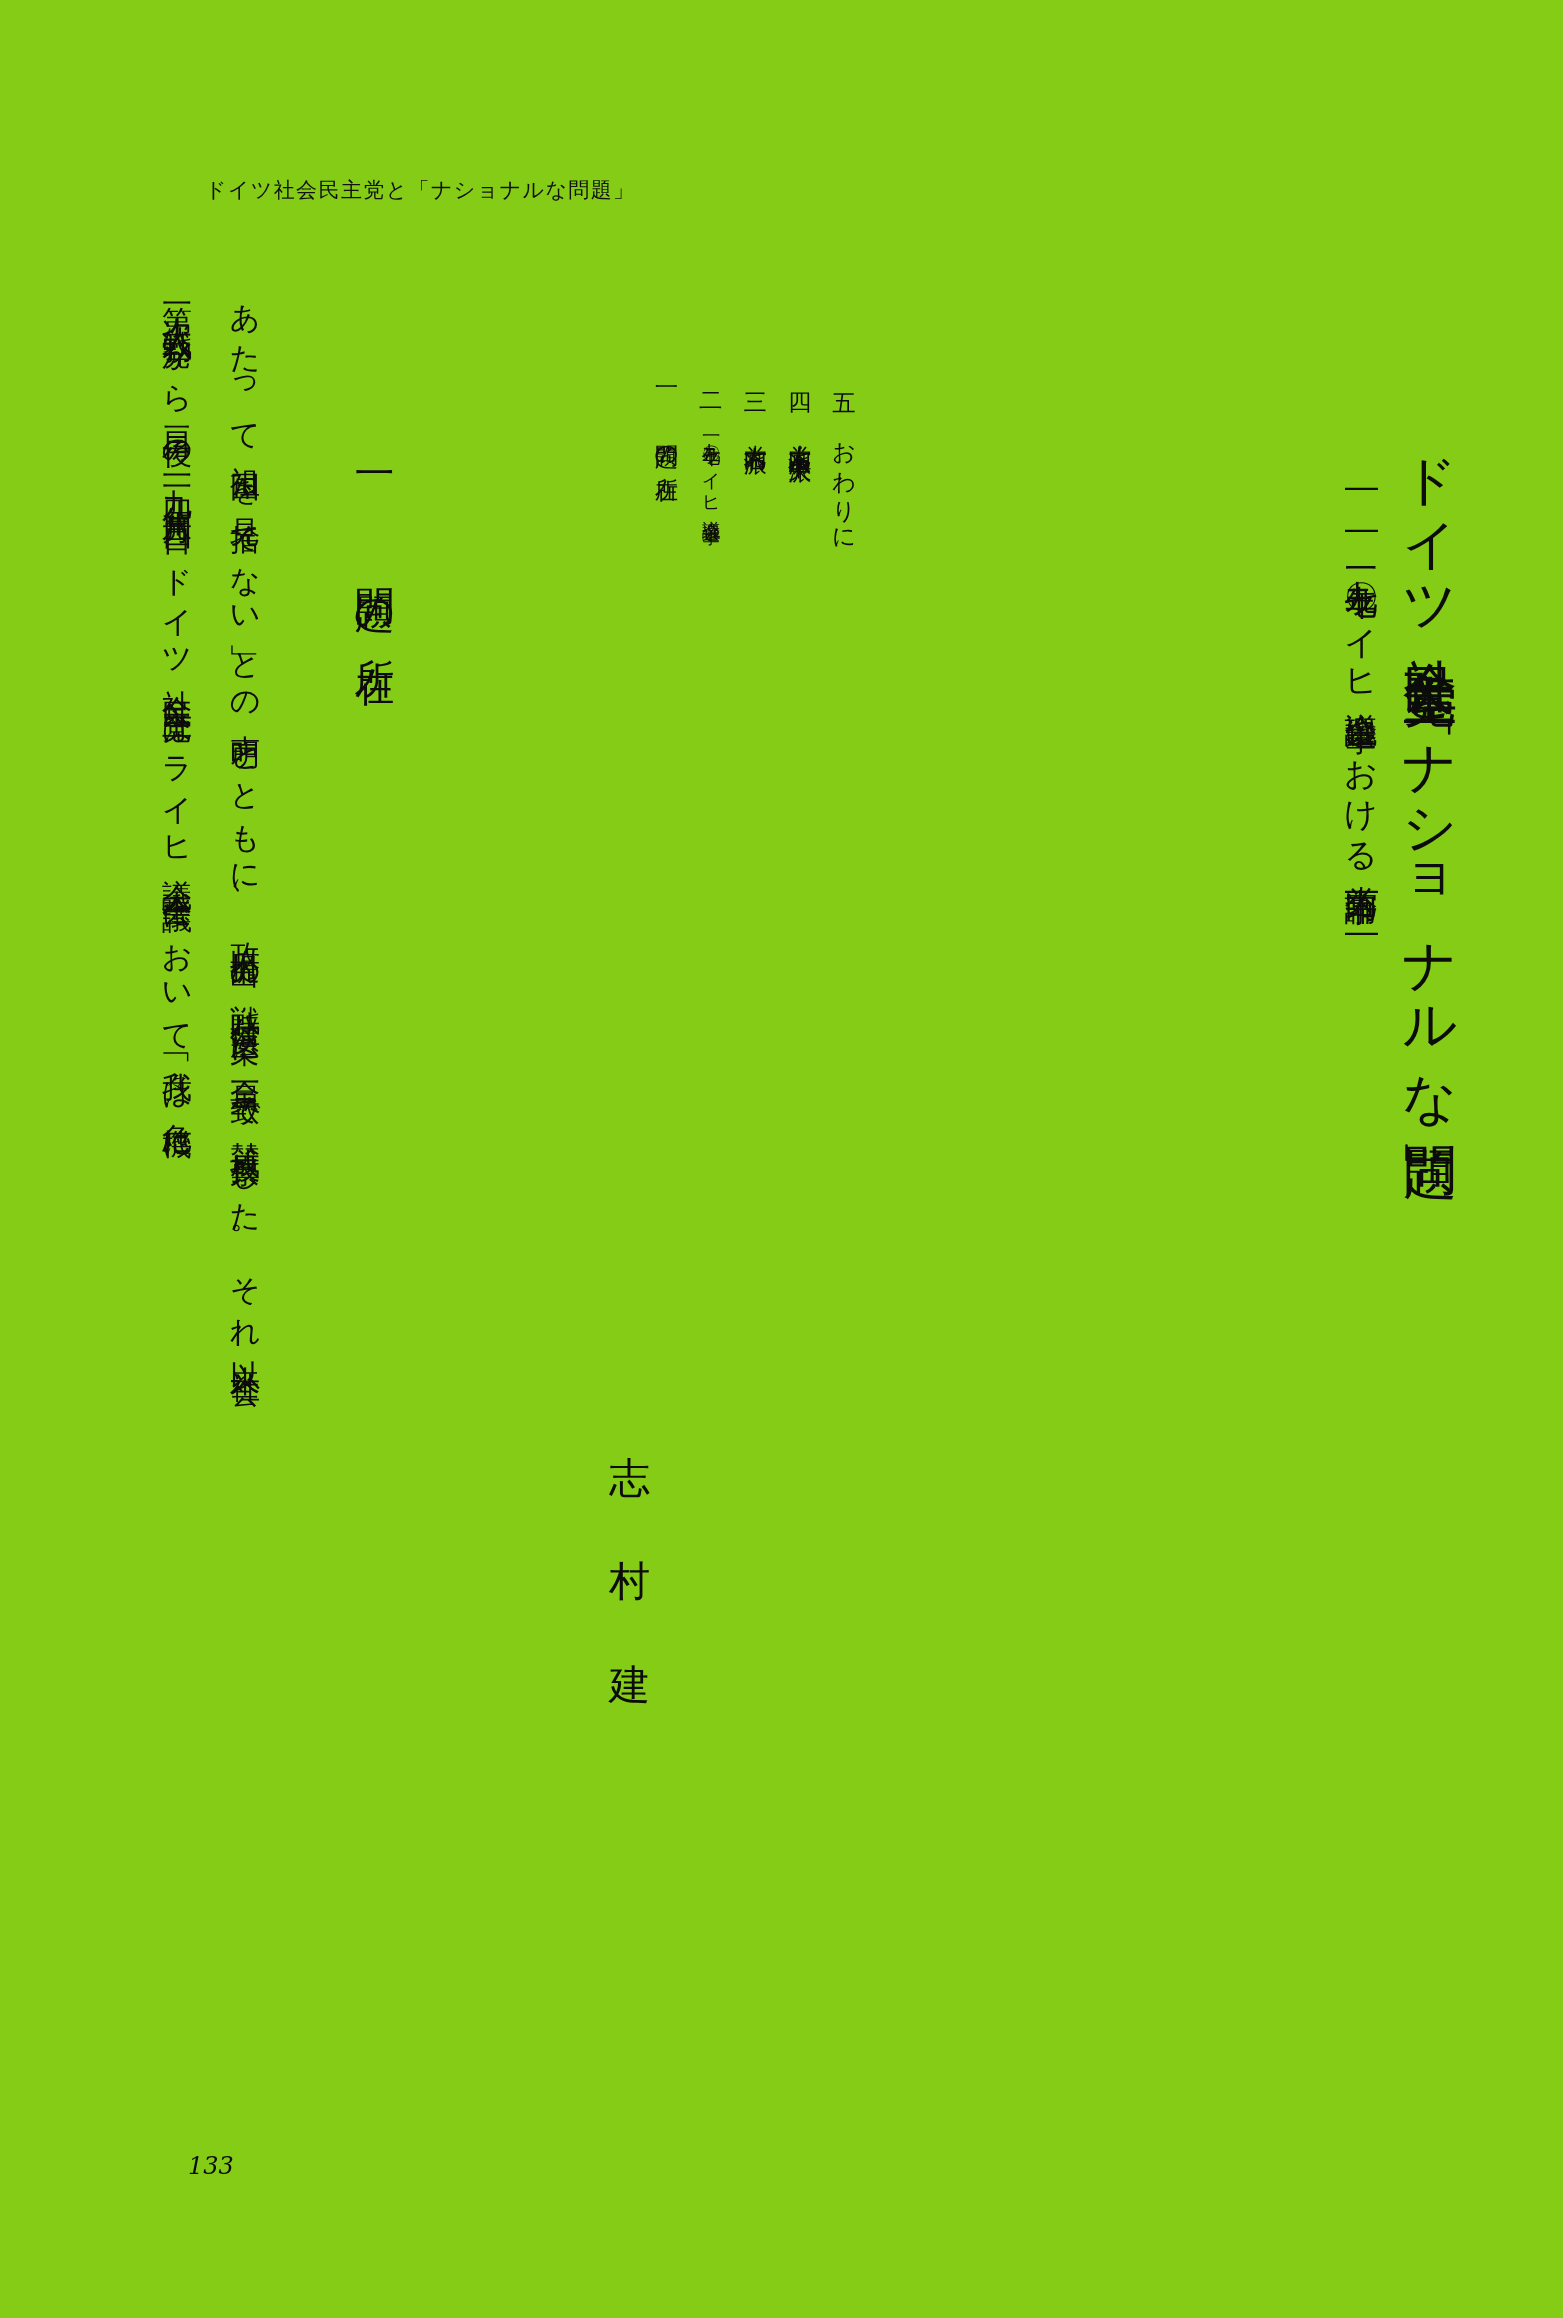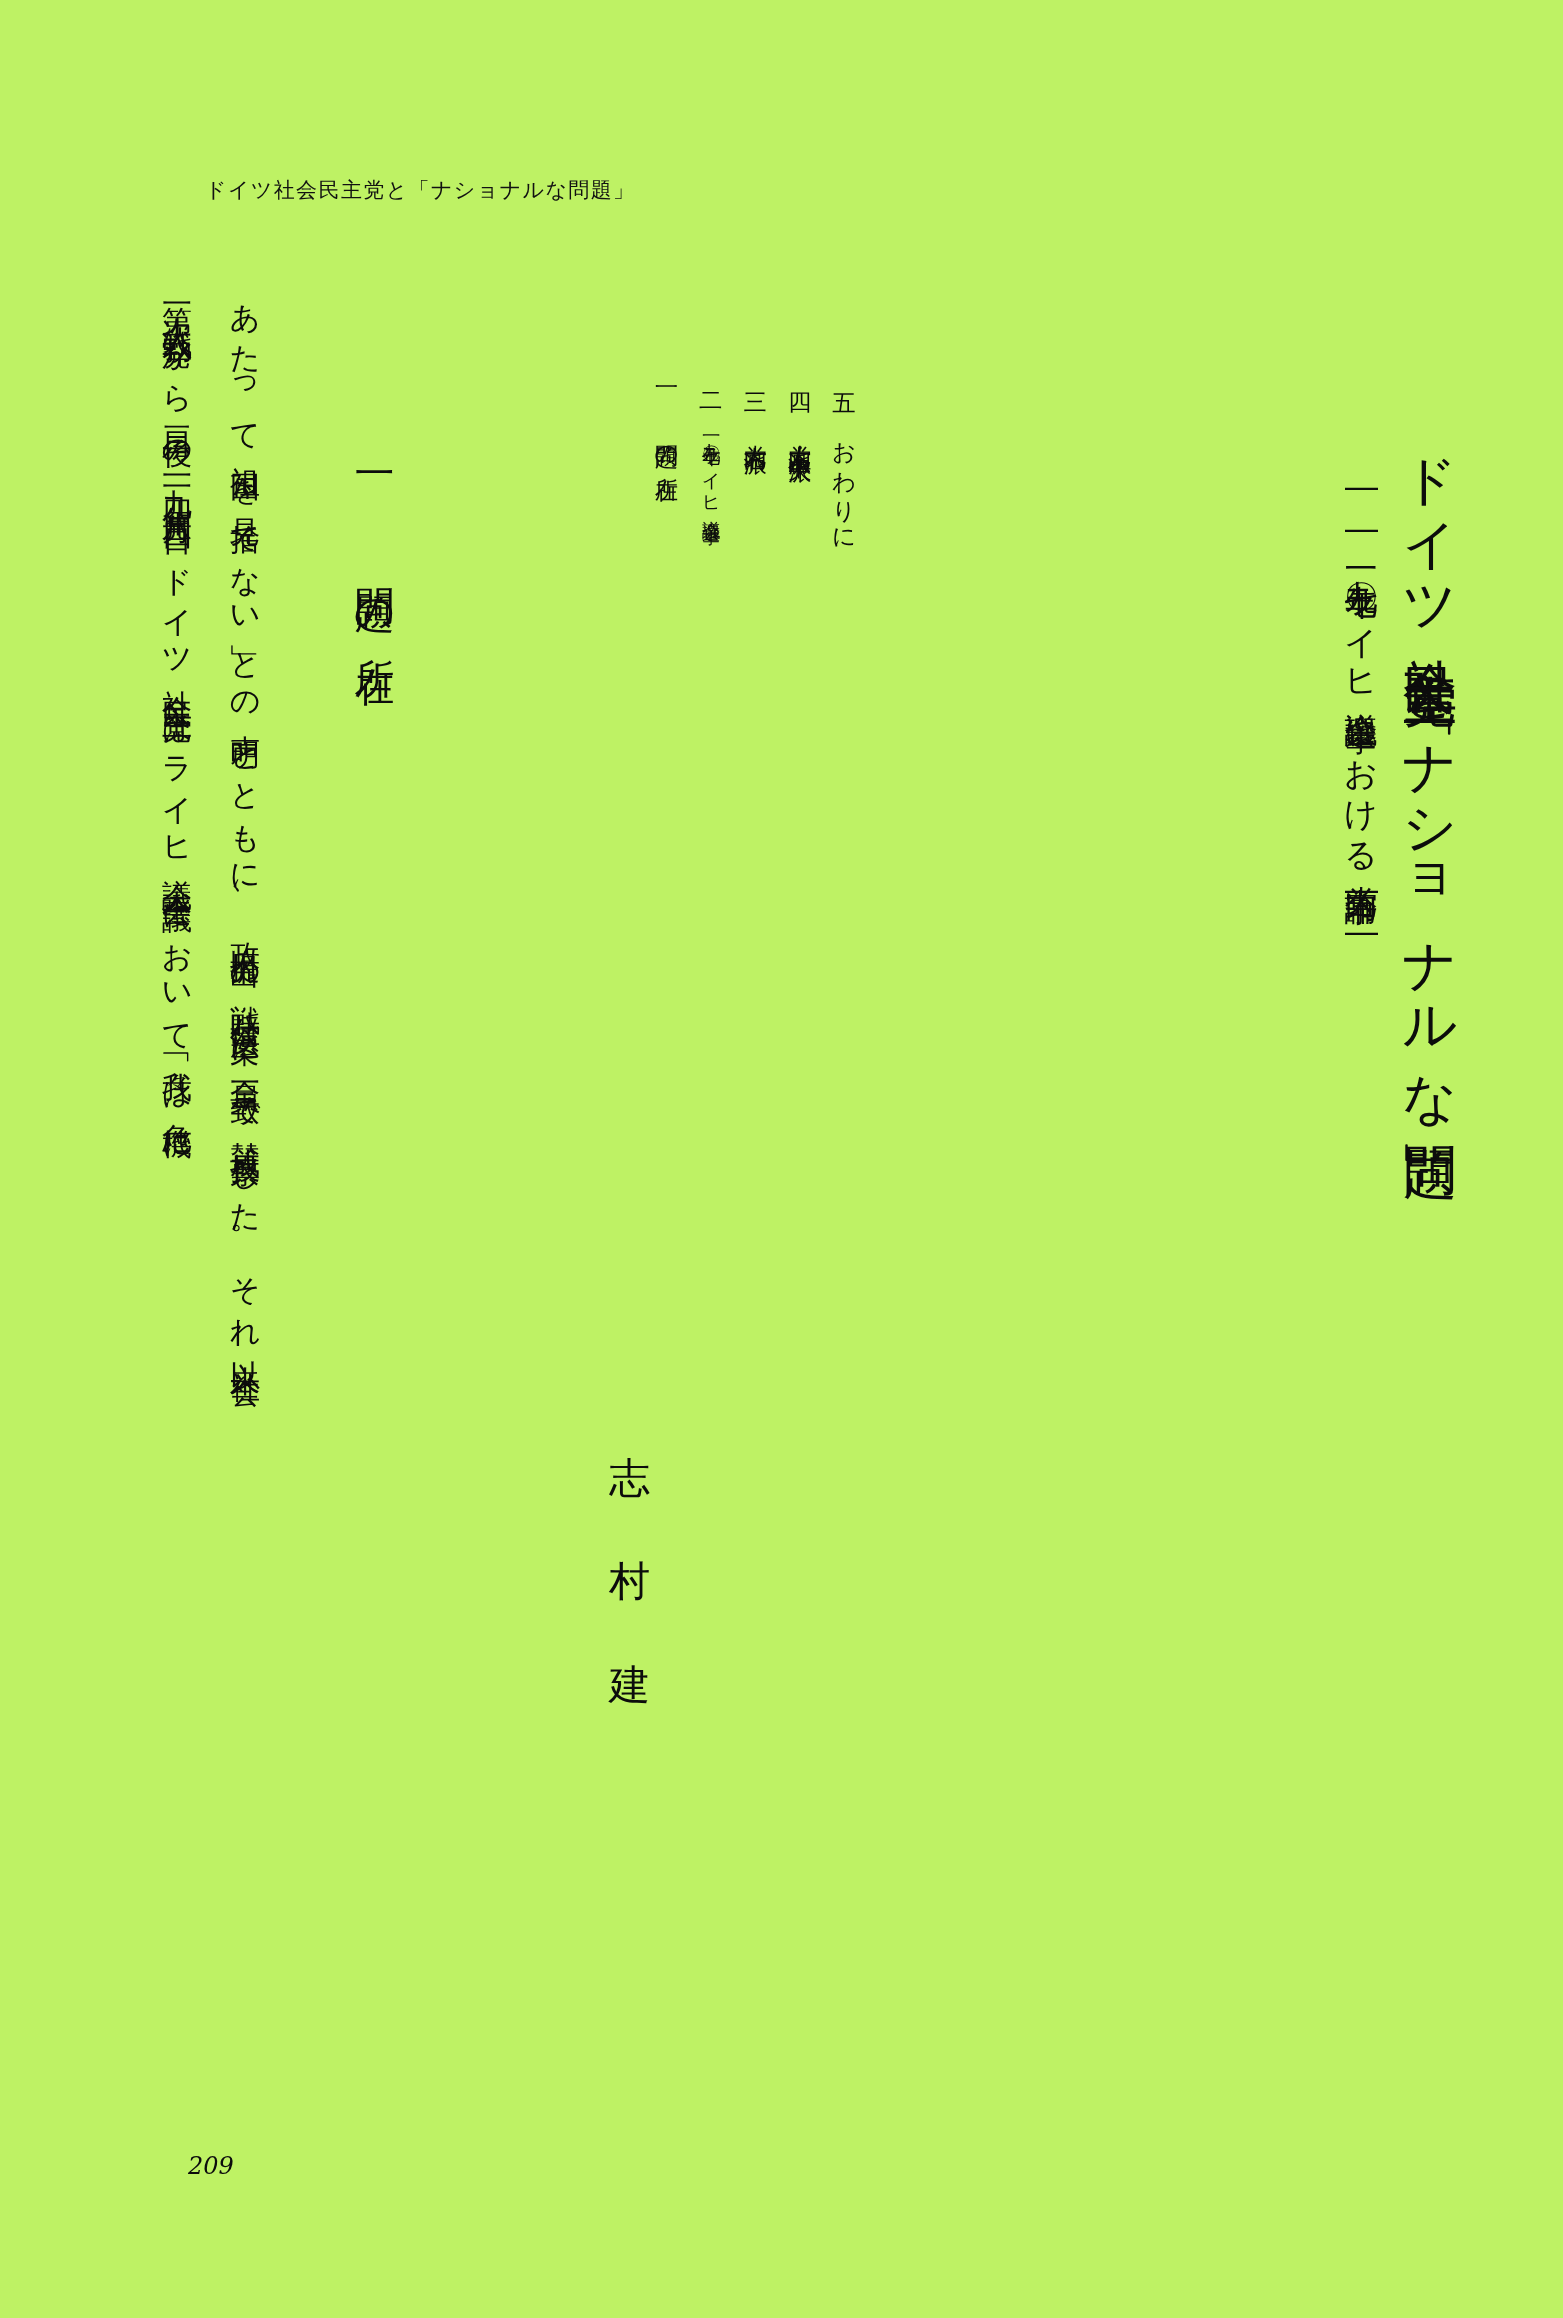--- a/index.html
+++ b/index.html
@@ -8,21 +8,21 @@
     background: #ffffff;
   }
   body {
     font-family: "DejaVu Serif", serif;
     color: #0c0c0c;
   }
   .page {
     position: relative;
     width: 1563px;
     height: 2319px;
-    background: #bef264;
+    background: #84cc16;
     overflow: hidden;
   }
 
   
   .running-head {
     position: absolute;
     top: 176px;
     left: 205px;
     font-size: 21px;
     letter-spacing: 1.4px;
@@ -174,16 +174,16 @@
   <div class="section-heading vtext">
     <span class="num">一</span>
     <span>問題の所在</span>
   </div>
 
   <div class="body-cols">
     <div class="body-col">第一次大戦勃発から三日後の一九一四年八月四日、ドイツ社会民主党はライヒ議会本会議において「我々は危機に</div>
     <div class="body-col">あたって祖国を見捨てない」との声明とともに、政府提出の戦時公債法案に全員一致で賛成投票した。それ以来社会</div>
   </div>
 
-  <div class="folio">209</div>
+  <div class="folio">133</div>
 
 </div>
 
 
 </body></html>

